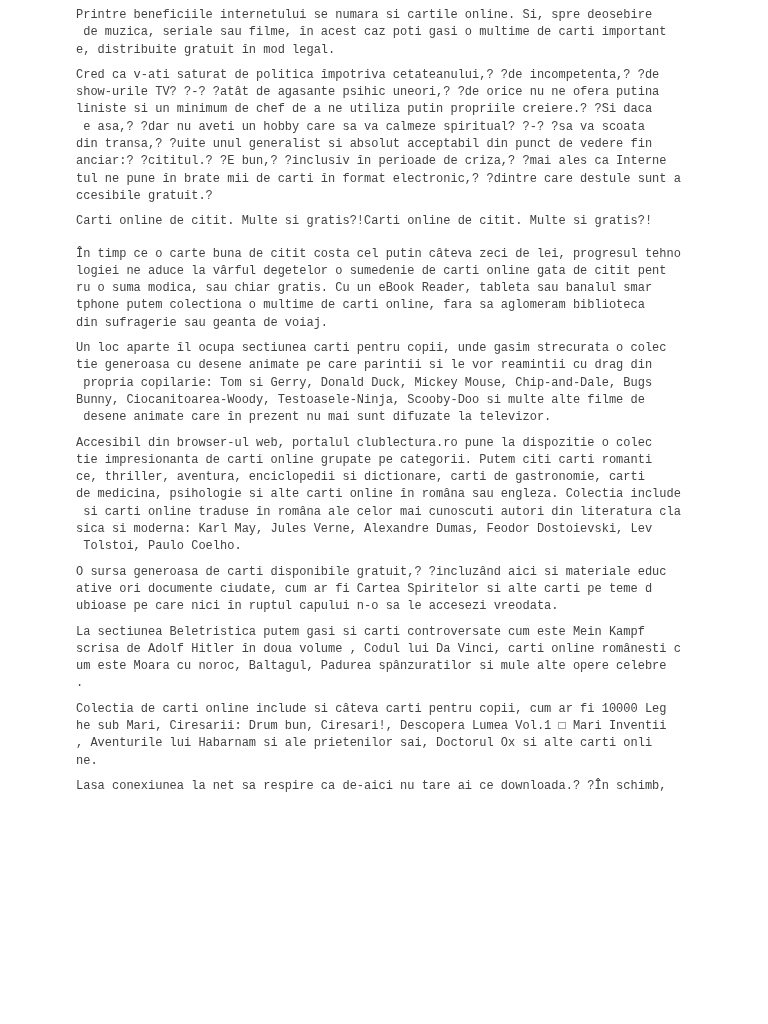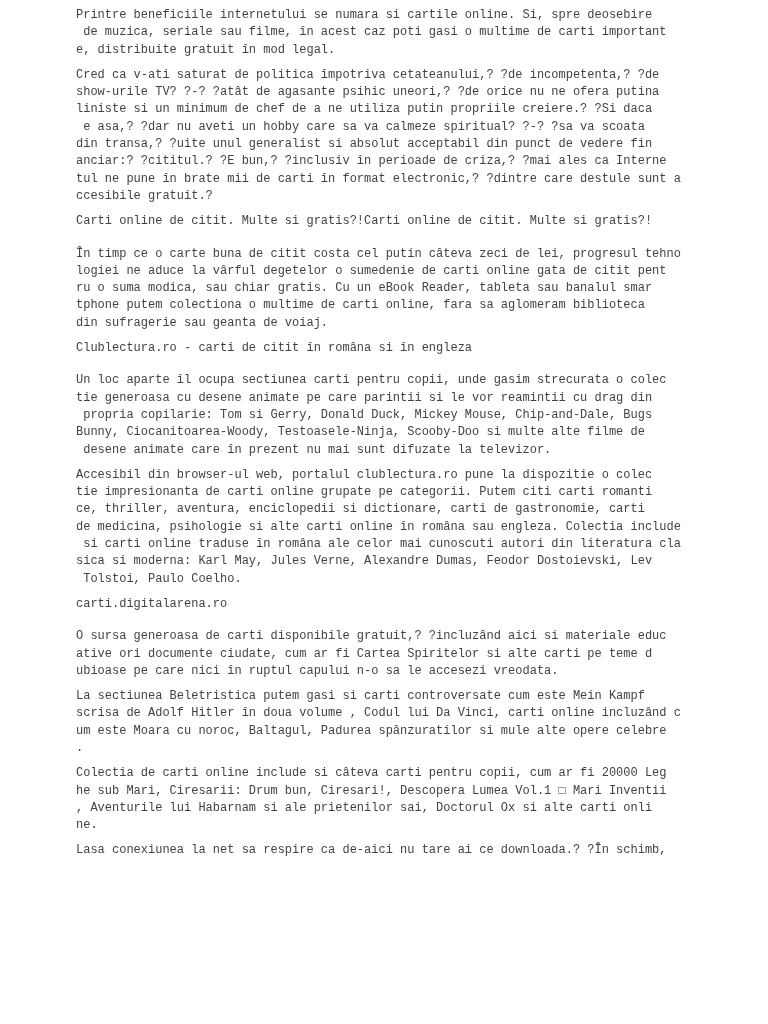--- a/index.html
+++ b/index.html
@@ -49,40 +49,38 @@
 din transa,? ?uite unul generalist si absolut acceptabil din punct de vedere fin
 anciar:? ?cititul.? ?E bun,? ?inclusiv în perioade de criza,? ?mai ales ca Interne
 tul ne pune în brate mii de carti în format electronic,? ?dintre care destule sunt a
 ccesibile gratuit.?</div>
       <div class="block heading">Carti online de citit. Multe si gratis?!Carti online de citit. Multe si gratis?!</div>
       <div class="block para">În timp ce o carte buna de citit costa cel putin câteva zeci de lei, progresul tehno
 logiei ne aduce la vârful degetelor o sumedenie de carti online gata de citit pent
 ru o suma modica, sau chiar gratis. Cu un eBook Reader, tableta sau banalul smar
 tphone putem colectiona o multime de carti online, fara sa aglomeram biblioteca
 din sufragerie sau geanta de voiaj.</div>
-      <div class="block heading">Clublectura.ro - carti de citit în româna si în engleza</div>
       <div class="block para">Un loc aparte îl ocupa sectiunea carti pentru copii, unde gasim strecurata o colec
 tie generoasa cu desene animate pe care parintii si le vor reamintii cu drag din
  propria copilarie: Tom si Gerry, Donald Duck, Mickey Mouse, Chip-and-Dale, Bugs
 Bunny, Ciocanitoarea-Woody, Testoasele-Ninja, Scooby-Doo si multe alte filme de
  desene animate care în prezent nu mai sunt difuzate la televizor.</div>
       <div class="block para">Accesibil din browser-ul web, portalul clublectura.ro pune la dispozitie o colec
 tie impresionanta de carti online grupate pe categorii. Putem citi carti romanti
 ce, thriller, aventura, enciclopedii si dictionare, carti de gastronomie, carti
 de medicina, psihologie si alte carti online în româna sau engleza. Colectia include
  si carti online traduse în româna ale celor mai cunoscuti autori din literatura cla
 sica si moderna: Karl May, Jules Verne, Alexandre Dumas, Feodor Dostoievski, Lev
  Tolstoi, Paulo Coelho.</div>
-      <div class="block heading">carti.digitalarena.ro</div>
       <div class="block para">O sursa generoasa de carti disponibile gratuit,? ?incluzând aici si materiale educ
 ative ori documente ciudate, cum ar fi Cartea Spiritelor si alte carti pe teme d
 ubioase pe care nici în ruptul capului n-o sa le accesezi vreodata.</div>
       <div class="block para">La sectiunea Beletristica putem gasi si carti controversate cum este Mein Kampf
-scrisa de Adolf Hitler în doua volume , Codul lui Da Vinci, carti online incluzând c
+scrisa de Adolf Hitler în doua volume , Codul lui Da Vinci, carti online românesti c
 um este Moara cu noroc, Baltagul, Padurea spânzuratilor si mule alte opere celebre
 .</div>
-      <div class="block para">Colectia de carti online include si câteva carti pentru copii, cum ar fi 20000 Leg
+      <div class="block para">Colectia de carti online include si câteva carti pentru copii, cum ar fi 10000 Leg
 he sub Mari, Ciresarii: Drum bun, Ciresari!, Descopera Lumea Vol.1 □ Mari Inventii
 , Aventurile lui Habarnam si ale prietenilor sai, Doctorul Ox si alte carti onli
 ne.</div>
       <div class="block para">Lasa conexiunea la net sa respire ca de-aici nu tare ai ce downloada.? ?În schimb,</div>
     </div>
 </div>
 
 </body></html>

